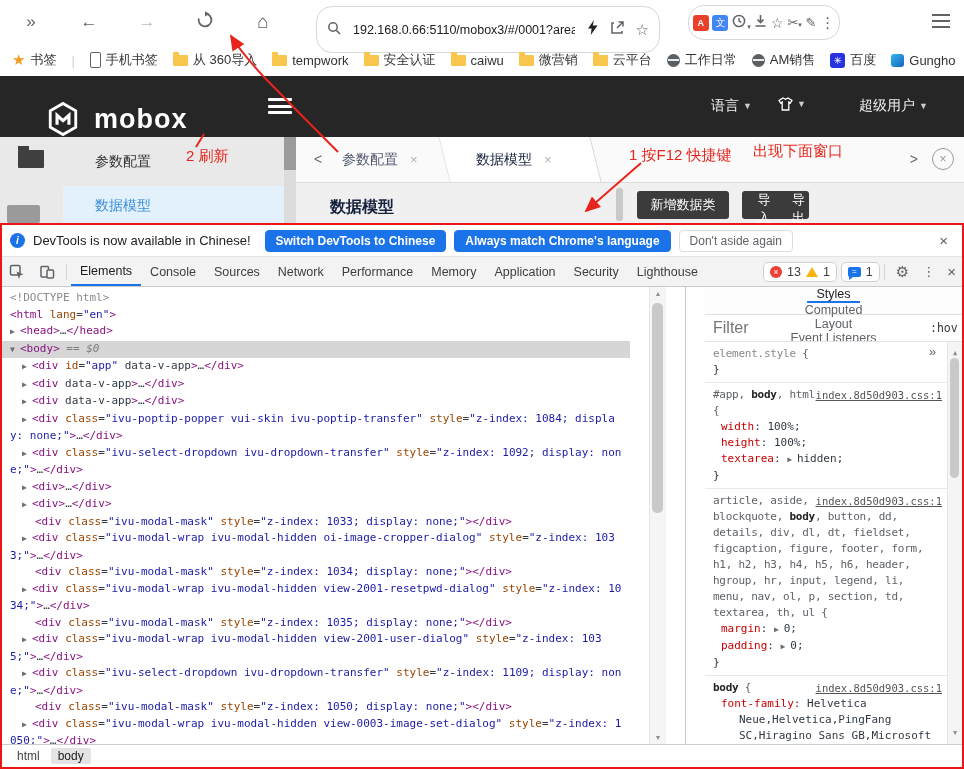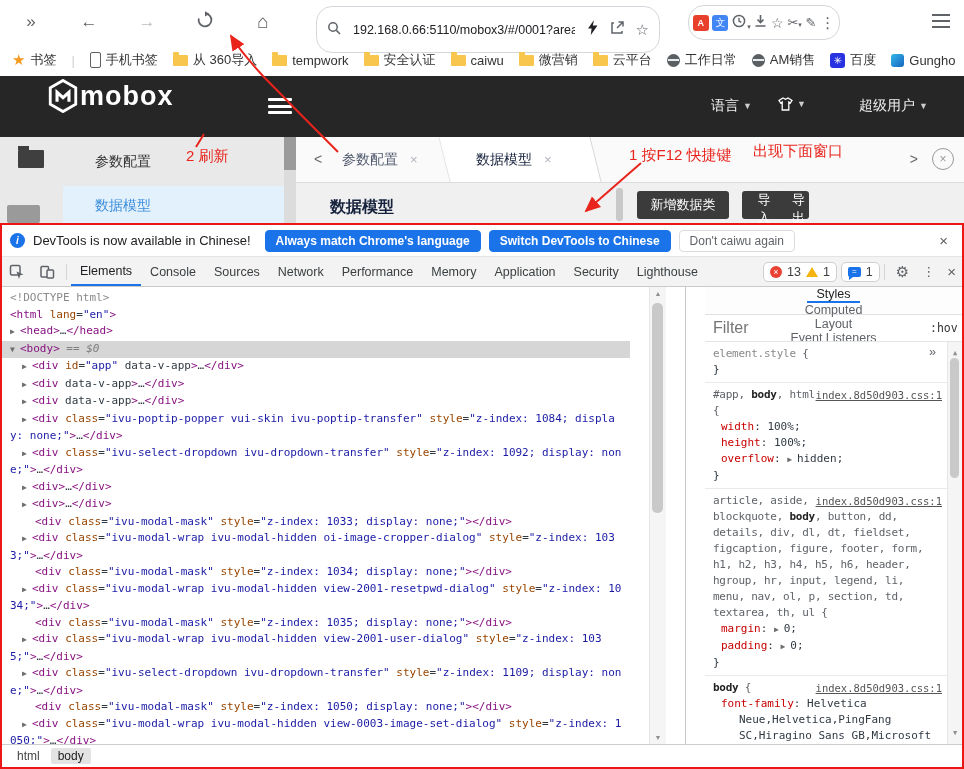--- a/index.html
+++ b/index.html
@@ -38,21 +38,21 @@
   .phoneic{width:9px;height:14px;border:1.4px solid #5f6368;border-radius:2px;display:inline-block;}
   .globeic{width:13px;height:13px;border-radius:50%;background:#5a5f64;position:relative;display:inline-block;}
   .globeic::after{content:"";position:absolute;left:1px;right:1px;top:5.5px;height:1.5px;background:#e8eaed;}
   .baiduic{width:15px;height:15px;border-radius:3px;background:#2932e1;color:#fff;font-size:10px;
     display:inline-flex;align-items:center;justify-content:center;}
   .gunghoic{width:13px;height:13px;background:linear-gradient(135deg,#35b6e9 0%,#1565c0 100%);
     border-radius:3px;display:inline-block;}
 
   
   #apphead{left:0;top:76px;width:964px;height:61px;background:#262626;color:#fff;}
-  #logo{position:absolute;left:46px;top:3px;display:flex;align-items:center;gap:0;}
+  #logo{position:absolute;left:46px;top:26px;display:flex;align-items:center;gap:14px;}
   #logo .t{font-size:27px;font-weight:bold;letter-spacing:1px;}
   #hamb2{position:absolute;left:268px;top:22px;width:24px;height:16px;}
   #hamb2 div{height:3px;background:#fff;margin-bottom:3.5px;border-radius:1px;}
   .hmenu{position:absolute;top:21px;font-size:14px;color:#f2f2f2;cursor:pointer;display:flex;align-items:center;gap:4px;}
   .caret{font-size:9px;color:#ccc;}
 
   
   #appbody{left:0;top:137px;width:964px;height:86px;overflow:hidden;background:#f0f0f0;}
   #sidebar{position:absolute;left:0;top:0;width:284px;height:86px;background:#e9e9e9;}
   .dkfold{width:26px;height:18px;background:#3f3f3f;border-radius:1px;position:relative;}
@@ -344,23 +344,23 @@
   </svg>
   <span class="rednote" style="left:186px;top:147px;">2  刷新</span>
   <span class="rednote" style="left:629px;top:146px;">1  按F12 快捷键</span>
   <span class="rednote" style="left:753px;top:142px;">出现下面窗口</span>
 
   <div class="abs" id="devtools">
     <div id="infobar">
       <span class="infoico">i</span>
       <span>DevTools is now available in Chinese!</span>
       <span id="infobtns" style="display: flex; gap: 8px; margin-left: 6px;">
+          <button class="ibtn primary">Switch DevTools to Chinese</button>
           <button class="ibtn primary">Always match Chrome's language</button>
-          <button class="ibtn primary">Switch DevTools to Chinese</button>
-          <button class="ibtn outline">Don't caiwu again</button>
+          <button class="ibtn outline">Don't aside again</button>
         </span>
       <span class="xclose">×</span>
     </div>
 
     <div id="dtbar">
       <span class="dtico">
         <svg width="16" height="16">
             <rect x="1.5" y="1.5" width="9.5" height="9.5" rx="1.5" fill="none" stroke="#5f6368" stroke-width="1.5"></rect>
             <path d="M7.5 7.5 L14.6 10.4 L11.2 11.3 L10 15 Z" fill="#5f6368"></path>
           </svg>
@@ -452,21 +452,21 @@
         <div id="rules">
           <div id="ruleslist">
               <div class="rule">
                 <div class="selline"><span class="es">element.style</span><span class=""> {</span></div>
                 <div class="brace">}</div>
               </div>
               <div class="rule">
                 <div class="selline"><span class="srclink">index.8d50d903.css:1</span><span class="">#app, </span><span class="m">body</span><span class="">, html</span><span class=""> {</span></div>
                 <div class="decl"><span class="pn">width</span><span class="">: </span><span class="">100%</span><span class="">;</span></div>
                 <div class="decl"><span class="pn">height</span><span class="">: </span><span class="">100%</span><span class="">;</span></div>
-                <div class="decl"><span class="pn">overflow</span><span class="">: </span><span class="exparrow">▶ </span><span class="">hidden</span><span class="">;</span></div>
+                <div class="decl"><span class="pn">textarea</span><span class="">: </span><span class="exparrow">▶ </span><span class="">hidden</span><span class="">;</span></div>
                 <div class="brace">}</div>
               </div>
               <div class="rule">
                 <div class="selline"><span class="srclink">index.8d50d903.css:1</span><span class="">article, aside, blockquote, </span><span class="m">body</span><span class="">, button, dd, details, div, dl, dt, fieldset, figcaption, figure, footer, form, h1, h2, h3, h4, h5, h6, header, hgroup, hr, input, legend, li, menu, nav, ol, p, section, td, textarea, th, ul</span><span class=""> {</span></div>
                 <div class="decl"><span class="pn">margin</span><span class="">: </span><span class="exparrow">▶ </span><span class="">0</span><span class="">;</span></div>
                 <div class="decl"><span class="pn">padding</span><span class="">: </span><span class="exparrow">▶ </span><span class="">0</span><span class="">;</span></div>
                 <div class="brace">}</div>
               </div>
               <div class="rule">
                 <div class="selline"><span class="srclink">index.8d50d903.css:1</span><span class="m">body</span><span class=""> {</span></div>

